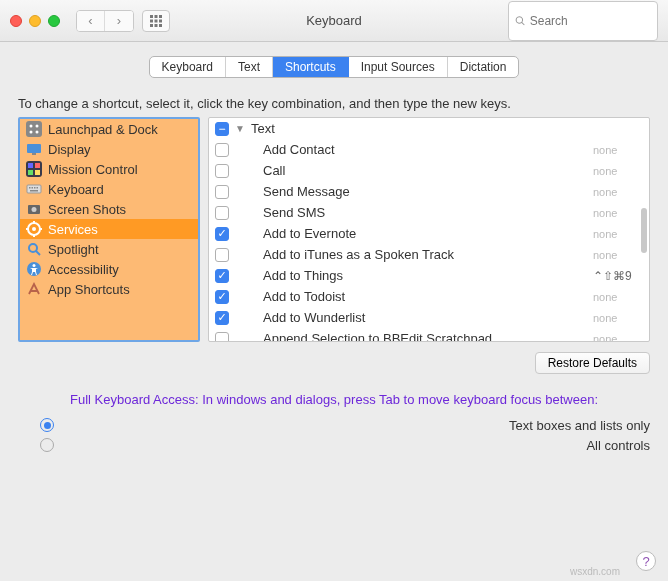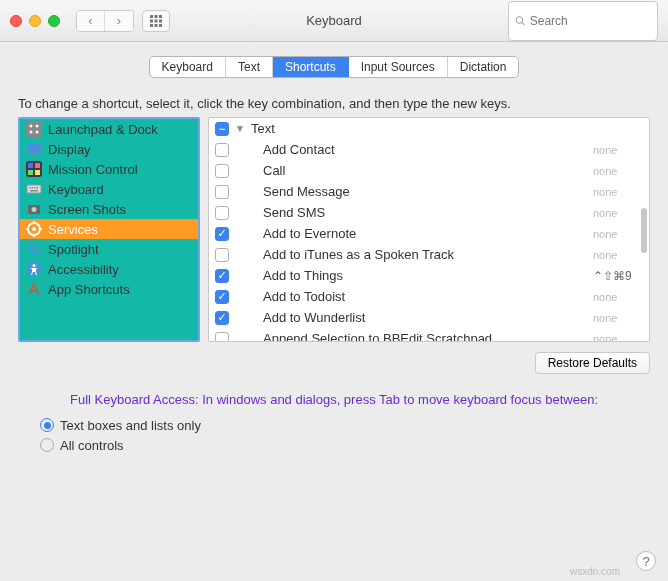--- a/index.html
+++ b/index.html
@@ -20,41 +20,41 @@
 .searchwrap svg { width: 12px; height: 12px; fill: #9a9a9a; }
 .searchwrap input { border: none; outline: none; width: 100%; font-size: 12px; background: transparent; }
 .tabs { display: flex; justify-content: center; margin: 14px 0 10px; }
 .seg { display: flex; border: 1px solid #b5b5b5; border-radius: 5px; overflow: hidden; height: 22px; background: #fff; }
 .seg-item { padding: 0 12px; font-size: 12px; color: #333; display: flex; align-items: center; border-right: 1px solid #d0d0d0; cursor: default; }
 .seg-item:last-child { border-right: none; }
 .seg-item.sel { background: #3b82f0; color: #fff; border-right-color:#3b82f0; }
 .content { padding: 0 18px; }
 .instr { font-size: 13px; color: #333; margin: 8px 0 6px; }
 .panes { display: flex; gap: 8px; }
-.left-pane { width: 182px; height: 225px; border: 2px solid #6ea6e6; border-radius: 2px; background: #14b8a6; overflow: hidden; }
+.left-pane { width: 182px; height: 225px; border: 2px solid #6ea6e6; border-radius: 2px; background: #fdba74; overflow: hidden; }
 .cat-row { display: flex; align-items: center; height: 20px; padding: 0 6px; gap: 6px; font-size: 13px; color: #333; }
 .cat-row.sel { background: #ff9a24; color: #fff; }
 .ico { width: 16px; height: 16px; display: inline-flex; align-items: center; justify-content: center; font-size: 11px; border-radius: 3px; }
 .right-pane { flex: 1; height: 225px; border: 1px solid #c9c9c9; border-radius: 2px; background: #fff; overflow: hidden; position: relative; }
 .svc-row { display: flex; align-items: center; height: 21px; padding: 0 6px; gap: 6px; font-size: 13px; color: #333; }
 .svc-row .chk { width: 14px; height: 14px; border: 1px solid #b0b0b0; border-radius: 3px; background: #fff; display: inline-flex; align-items: center; justify-content: center; flex-shrink: 0; }
 .svc-row .chk.on { background: #3b82f0; border-color:#3b82f0; color: #fff; font-size: 11px; }
 .svc-row .chk.on::after { content: "✓"; }
 .svc-row .disc { width: 10px; display: inline-block; color:#888; font-size:10px; }
 .svc-row .lbl { flex: 1; padding-left: 2px; }
 .svc-row.head .lbl { padding-left: 0; }
 .svc-row.head .chk { border-color:#3b82f0; background:#3b82f0; color:#fff; font-size:12px; }
 .svc-row.head .chk::after { content:"−"; }
 .svc-row .shortcut { color: #666; font-size: 12px; min-width: 50px; text-align: left; }
 .svc-row.child .lbl { padding-left: 28px; }
 .restore { display:flex; justify-content:flex-end; margin-top:10px; }
 .restore button { height: 22px; padding: 0 12px; font-size: 12px; border: 1px solid #c9c9c9; border-radius: 4px; background: linear-gradient(#fdfdfd,#f1f1f1); }
 .fka { font-size: 13px; color: #6d28d9; margin-top: 18px; text-align: center; }
 .radios { margin: 8px 0 4px 22px; }
-.radio-row { display: flex; align-items: center; gap: 6px; font-size: 13px; color: #333; height: 20px; }
+.radio-row { display: flex; align-items: center; gap: 6px; font-size: 13px; color: #333; height: 20px; justify-content: space-between; }
 .radio { width: 14px; height: 14px; border-radius: 50%; border: 1px solid #aaa; display:inline-flex; align-items:center; justify-content:center; }
 .radio.on { border-color:#3b82f0; }
 .radio.on::after { content:""; width:7px; height:7px; border-radius:50%; background:#3b82f0; }
 .hint { font-size: 11px; color: #777; margin-top: 6px; padding-left: 3px; }
 .help { position: absolute; bottom: 10px; right: 12px; width: 20px; height: 20px; border-radius: 50%; border: 1px solid #bbb; background: #fff; color:#7a6; display:flex; align-items:center; justify-content:center; font-size:13px; color:#9255b5;}
 .scrollbar { position:absolute; right:2px; top:90px; width:6px; height:45px; background:#c8c8c8; border-radius:3px; }
 .watermark { position:absolute; bottom:4px; right:48px; font-size:10px; color:#bbb; }
 </style>
 </head>
 <body>

